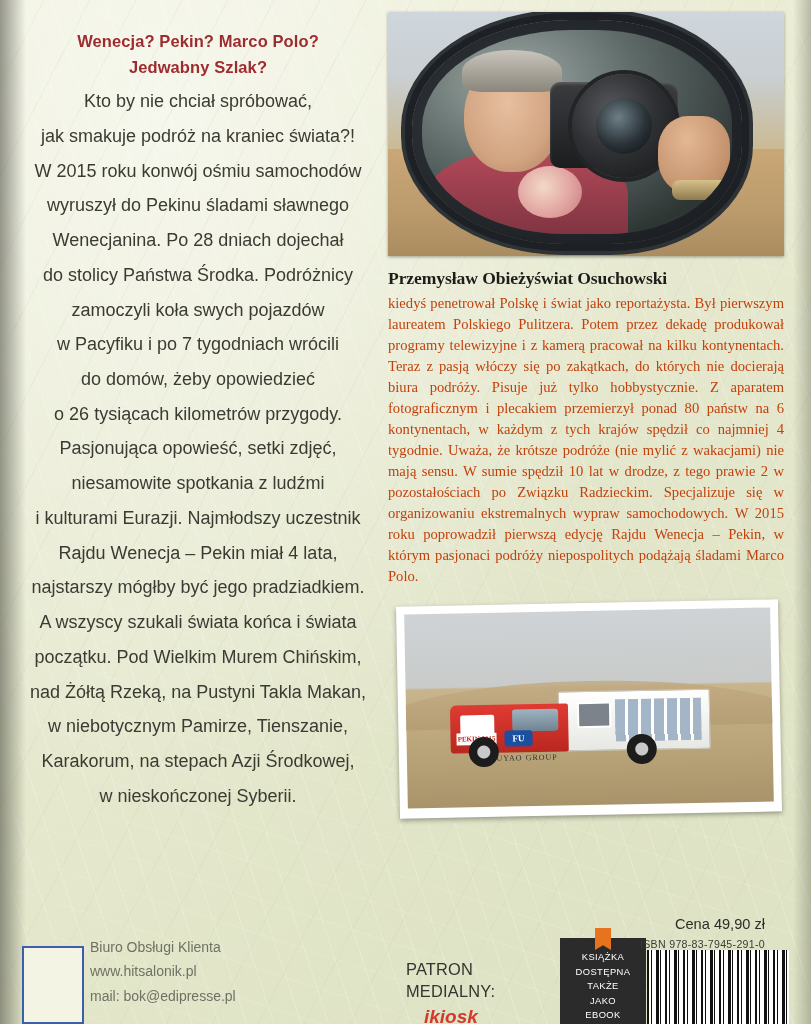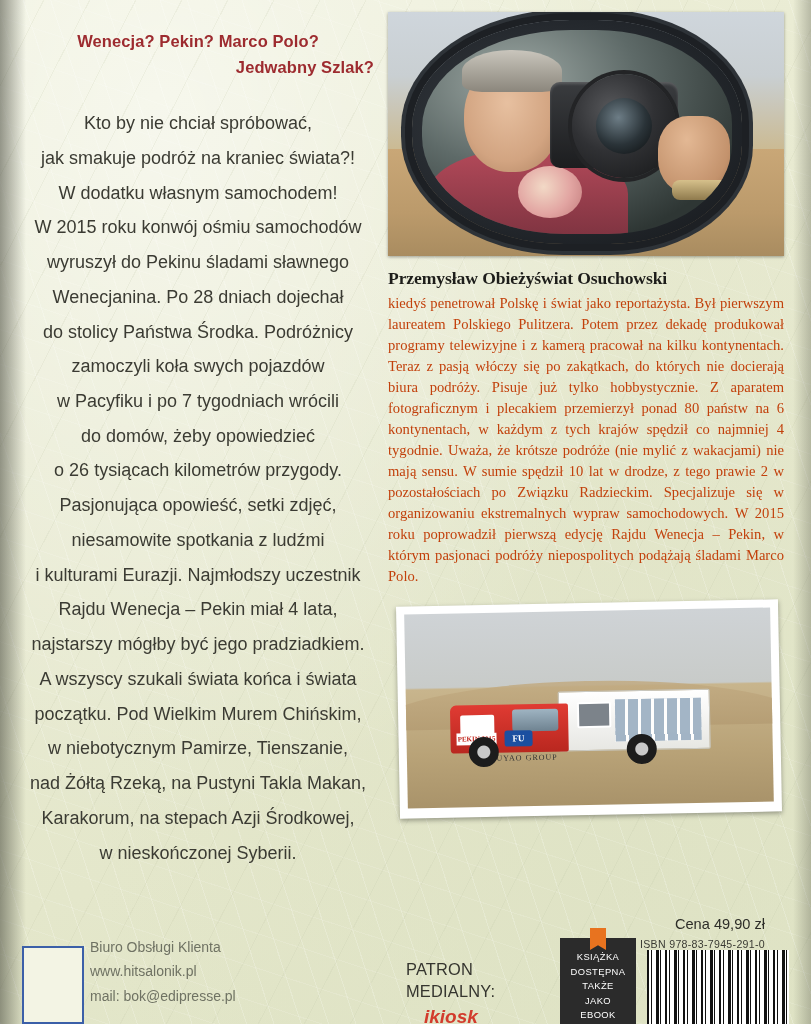--- a/index.html
+++ b/index.html
@@ -57,24 +57,24 @@
     top: 28px;
     width: 352px;
     text-align: center;
   }
   .headline {
     color: #9d2b2f;
     font-weight: bold;
     font-size: 16.5px;
     line-height: 1.58;
     text-align: center;
-    margin: 0 0 26px 0;
+    margin: 0 0 4px 0;
     letter-spacing: 0.1px;
   }
-  .headline .l2 { display: block; text-align: right; }
+  .headline .l2 { display: block; }
   .blurb {
     color: #3b3b33;
     font-size: 18px;
     line-height: 1.93;
     text-align: center;
     margin: 0;
   }
   .blurb span.ln { display: block; white-space: nowrap; }
 
   
@@ -353,21 +353,21 @@
     bottom: 22px;
     color: #35352f;
     font-size: 16.4px;
     line-height: 1.3;
     letter-spacing: 0.2px;
   }
   .ebook {
     position: absolute;
     left: 560px;
     bottom: 0px;
-    width: 76px;
+    width: 86px;
     height: 86px;
     background: #2b2b2b;
     color: #fff;
     font-size: 9.4px;
     line-height: 1.55;
     text-align: center;
     padding-top: 12px;
     box-sizing: border-box;
     letter-spacing: 0.4px;
   }
@@ -428,38 +428,37 @@
   <div class="edge-shadow-right"></div>
 
   <div class="left-col">
     <div class="headline">
       <span>Wenecja? Pekin? Marco Polo?</span>
       <span class="l2">Jedwabny Szlak?</span>
     </div>
     <p class="blurb">
       <span class="ln">Kto by nie chciał spróbować,</span>
       <span class="ln">jak smakuje podróż na kraniec świata?!</span>
-      <span class="ln">W dodatku własnym samochodem!</span>
       <span class="ln">W 2015 roku konwój ośmiu samochodów</span>
       <span class="ln">wyruszył do Pekinu śladami sławnego</span>
       <span class="ln">Wenecjanina. Po 28 dniach dojechał</span>
       <span class="ln">do stolicy Państwa Środka. Podróżnicy</span>
       <span class="ln">zamoczyli koła swych pojazdów</span>
       <span class="ln">w Pacyfiku i po 7 tygodniach wrócili</span>
       <span class="ln">do domów, żeby opowiedzieć</span>
       <span class="ln">o 26 tysiącach kilometrów przygody.</span>
       <span class="ln">Pasjonująca opowieść, setki zdjęć,</span>
       <span class="ln">niesamowite spotkania z ludźmi</span>
       <span class="ln">i kulturami Eurazji. Najmłodszy uczestnik</span>
       <span class="ln">Rajdu Wenecja – Pekin miał 4 lata,</span>
       <span class="ln">najstarszy mógłby być jego pradziadkiem.</span>
       <span class="ln">A wszyscy szukali świata końca i świata</span>
       <span class="ln">początku. Pod Wielkim Murem Chińskim,</span>
+      <span class="ln">nad Żółtą Rzeką, na Pustyni Takla Makan,</span>
       <span class="ln">w niebotycznym Pamirze, Tienszanie,</span>
-      <span class="ln">nad Żółtą Rzeką, na Pustyni Takla Makan,</span>
       <span class="ln">Karakorum, na stepach Azji Środkowej,</span>
       <span class="ln">w nieskończonej Syberii.</span>
     </p>
   </div>
 
   <div class="right-col">
 
     <div class="portrait">
       <div class="sky"></div>
       <div class="ground"></div>

